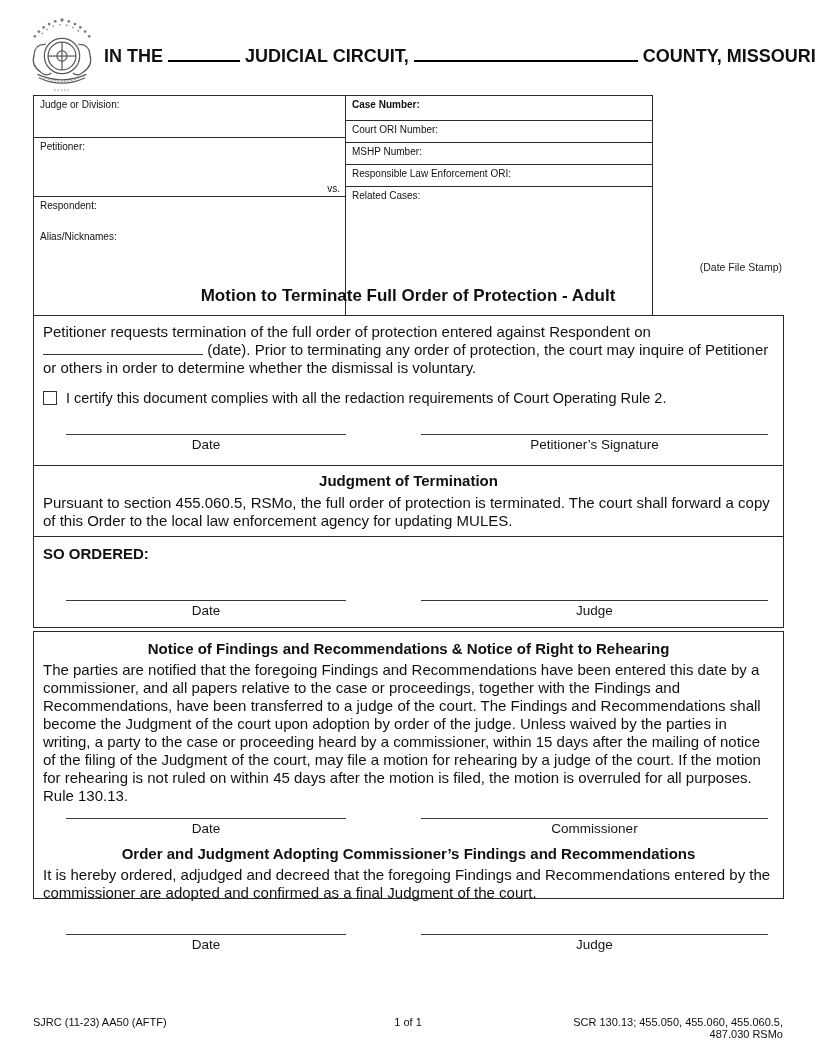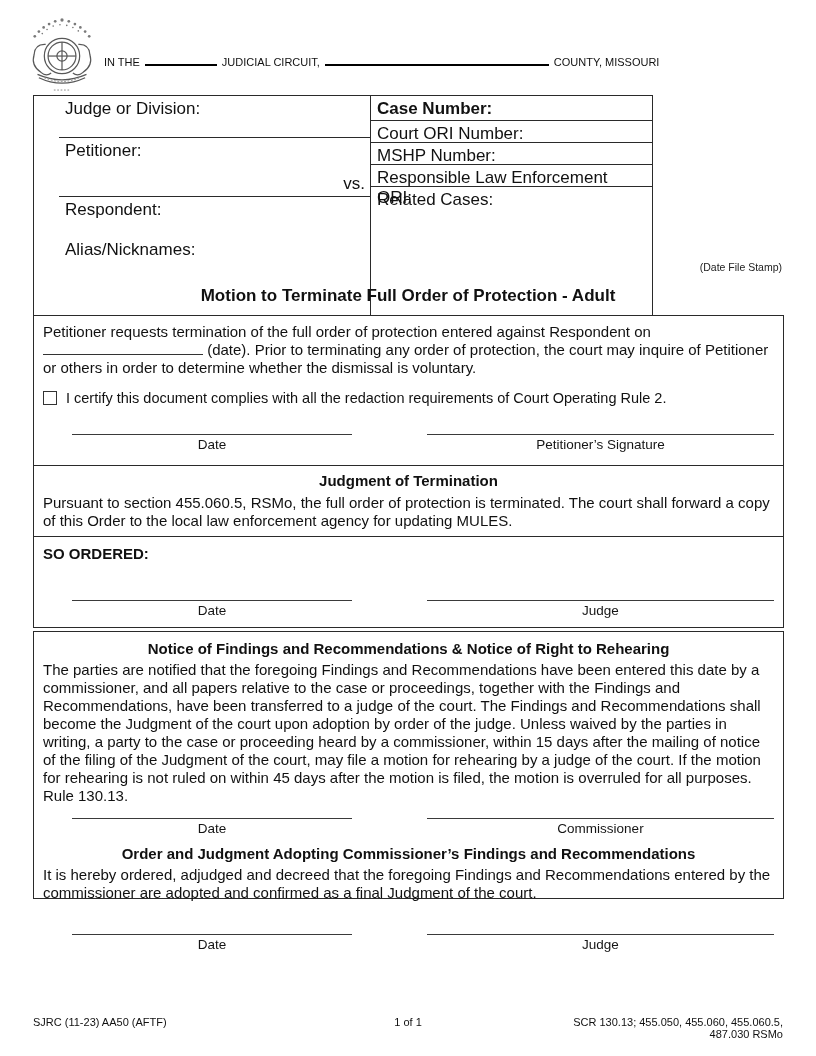--- a/index.html
+++ b/index.html
@@ -4,30 +4,30 @@
 <style>
   * { margin:0; padding:0; box-sizing:border-box; }
   html,body { background:#fff; }
   body {
     width:816px; height:1056px; position:relative;
     font-family:"Liberation Sans", sans-serif; color:#111;
   }
   
   .seal { position:absolute; left:28px; top:12px; }
   .caption {
-    position:absolute; left:104px; right:33px; top:52px;
-    font-size:11px; font-weight:normal; white-space:nowrap;
+    position:absolute; left:104px; right:33px; top:46px;
+    font-size:18px; font-weight:bold; white-space:nowrap;
   }
   .hblank { display:inline-block; border-bottom:2px solid #000; height:14px; vertical-align:baseline; margin:0 5px; }
   .hblank.b1 { width:72px; }
   .hblank.b2 { width:224px; }
   
   .case-table {
     position:absolute; left:33px; top:95px; width:620px; height:230px;
-    border:1.6px solid #2a2a2a; display:flex; font-size:17px;padding-left:25px;
+    border:1.6px solid #2a2a2a; display:flex; font-size:10px;
   }
   .ct-left { width:312px; border-right:1.4px solid #2a2a2a; display:flex; flex-direction:column; }
   .ct-right { flex:1; display:flex; flex-direction:column; }
   .cell { padding:3px 6px; }
   .bb { border-bottom:1.4px solid #2a2a2a; }
   .c-judge { height:42px; }
   .c-pet { height:59px; position:relative; }
   .vs { position:absolute; right:5px; bottom:2px; }
   .c-resp { flex:1; }
   .alias { display:block; margin-top:20px; }
@@ -48,21 +48,21 @@
   .b4h { height:268px; }
   .para { font-size:15px; line-height:18px; }
   .blank { display:inline-block; width:160px; border-bottom:1.6px solid #333; height:13px; }
   .checkrow { margin-top:13px; font-size:14.5px; display:flex; align-items:center; }
   .checkbox {
     width:14px; height:14px; border:1.6px solid #333; display:inline-block;
     margin-right:9px; flex:0 0 auto; background:#fff;
   }
   .sec-head { text-align:center; font-size:15px; font-weight:bold; line-height:20px; }
   .so-ordered { font-size:15px; font-weight:bold; line-height:20px; }
-  .sigrow { display:flex;justify-content:flex-end; }
+  .sigrow { display:flex; }
   .sig { border-top:1.6px solid #3a3a3a; text-align:center; font-size:13.5px; padding-top:2px; color:#151515; }
   .sig.l { width:280px; margin-left:23px; }
   .sig.r { width:347px; margin-left:75px; }
   .m28 { margin-top:28px; } .m36 { margin-top:36px; }
   .m13 { margin-top:13px; } .m32 { margin-top:32px; }
   .mt2 { margin-top:2px; } .mt3 { margin-top:3px; } .mt8 { margin-top:8px; }
   
   .footer {
     position:absolute; left:33px; right:33px; top:1016px;
     display:flex; font-size:11px; color:#111;

